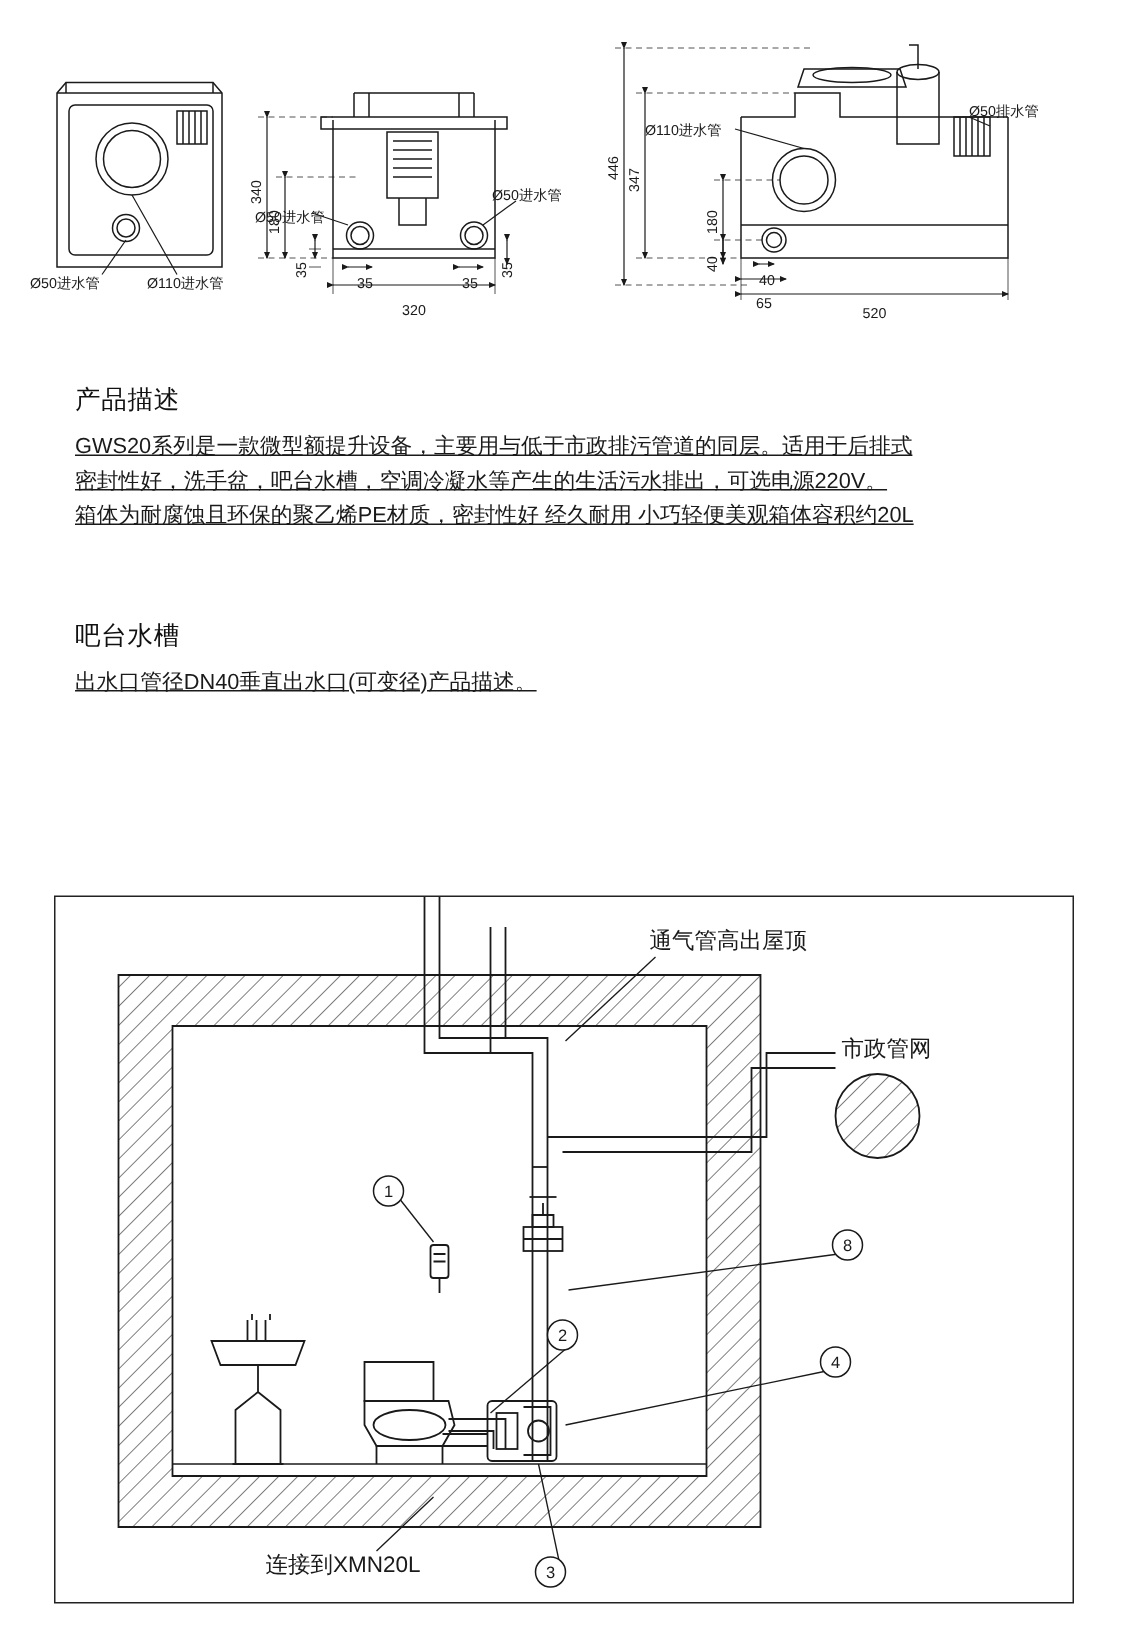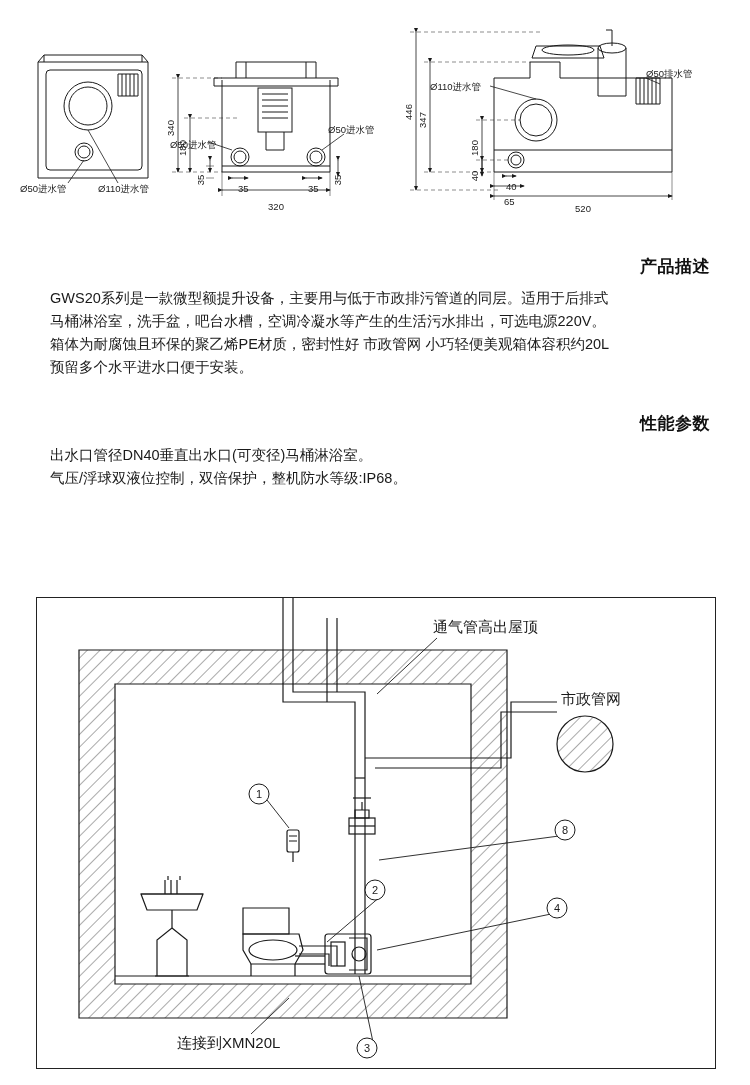--- a/index.html
+++ b/index.html
@@ -13,28 +13,29 @@
   }
   .page{position:relative;width:750px;height:1085px;}
 
   
   .tech-drawing{position:absolute;left:0;top:0;width:750px;height:235px;}
   .tech-drawing svg{display:block;}
 
   
   .section{position:absolute;left:50px;}
   .sec-title{
-    font-size:17px;font-weight:bold;color:#111;
-    letter-spacing:.5px;margin:0 0 10px 0;text-align:right;
+    font-size:17px;font-weight:normal;color:#111;
+    letter-spacing:.5px;margin:0 0 10px 0;
   }
   .sec-body p{
     margin:0 0 2px 0;
     font-size:14.5px;
     line-height:21px;
     color:#1a1a1a;
+    text-decoration:underline;
   }
   #desc{top:255px;width:660px;}
   #perf{top:412px;width:660px;}
 
   
   .install{
     position:absolute;left:36px;top:597px;
     width:678px;height:470px;
     border:1px solid #222;
     background:#fff;
@@ -163,31 +164,29 @@
         <text x="504" y="205">65</text>
         <text x="583" y="212" text-anchor="middle">520</text>
       </g>
     </svg>
   </div>
 
   <div class="section" id="desc">
     <div class="sec-title">产品描述</div>
     <div class="sec-body">
       <p>GWS20系列是一款微型额提升设备，主要用与低于市政排污管道的同层。适用于后排式</p>
-      <p>马桶淋浴室，洗手盆，吧台水槽，空调冷凝水等产生的生活污水排出，可选电源220V。</p>
-      <p>箱体为耐腐蚀且环保的聚乙烯PE材质，密封性好 市政管网 小巧轻便美观箱体容积约20L</p>
-      <p>预留多个水平进水口便于安装。</p>
+      <p>密封性好，洗手盆，吧台水槽，空调冷凝水等产生的生活污水排出，可选电源220V。</p>
+      <p>箱体为耐腐蚀且环保的聚乙烯PE材质，密封性好 经久耐用 小巧轻便美观箱体容积约20L</p>
     </div>
   </div>
 
   <div class="section" id="perf">
-    <div class="sec-title">性能参数</div>
+    <div class="sec-title">吧台水槽</div>
     <div class="sec-body">
-      <p>出水口管径DN40垂直出水口(可变径)马桶淋浴室。</p>
-      <p>气压/浮球双液位控制，双倍保护，整机防水等级:IP68。</p>
+      <p>出水口管径DN40垂直出水口(可变径)产品描述。</p>
     </div>
   </div>
 
   <div class="install">
     <svg width="676" height="468" viewBox="0 0 676 468" xmlns="http://www.w3.org/2000/svg">
       <defs>
         <pattern id="hatch" width="9" height="9" patternTransform="rotate(45)" patternUnits="userSpaceOnUse">
           <line x1="0" y1="0" x2="0" y2="9" stroke="#555" stroke-width="1"></line>
         </pattern>
         <marker id="ar2" markerWidth="7" markerHeight="7" refX="6" refY="3" orient="auto">

